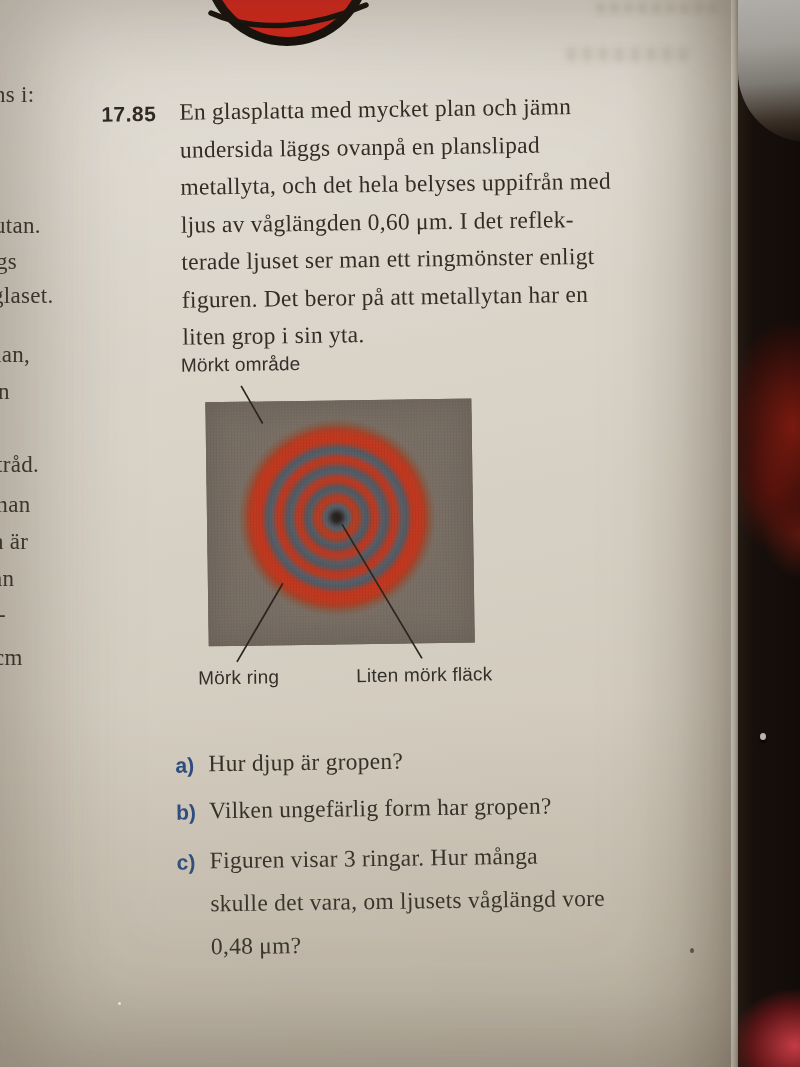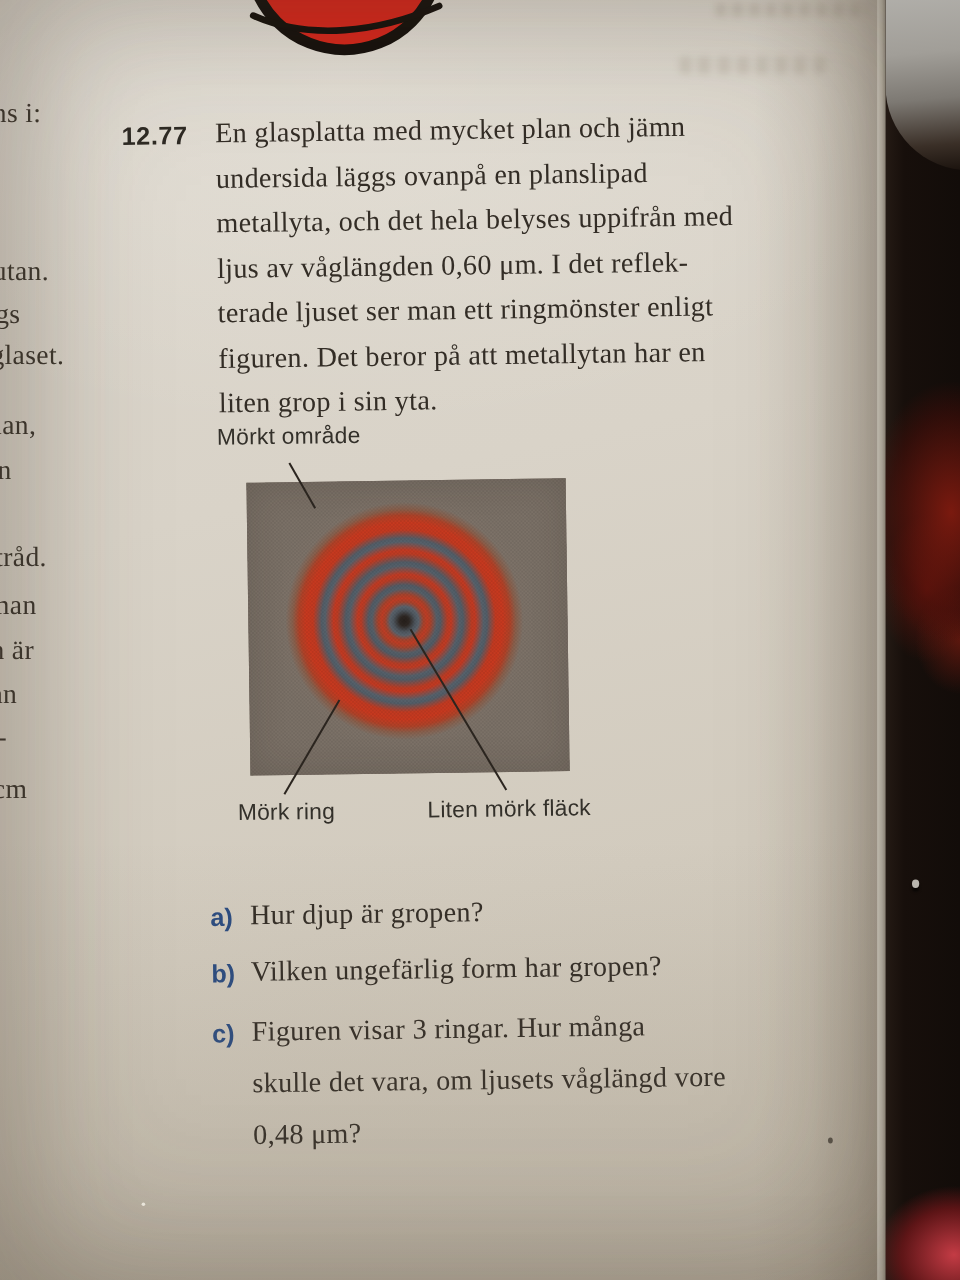--- a/index.html
+++ b/index.html
@@ -112,21 +112,21 @@
       <span class="frag" style="left:-4px;top:452px">tråd.</span>
       <span class="frag" style="left:-10px;top:492px">man</span>
       <span class="frag" style="left:-8px;top:529px">n är</span>
       <span class="frag" style="left:-8px;top:566px">an</span>
       <span class="frag" style="left:-2px;top:602px">-</span>
       <span class="frag" style="left:-6px;top:645px">cm</span>
     </div>
 
     <div class="main">
 
-      <span class="prob-num">12.77</span>
+      <span class="prob-num">17.85</span>
 
       <div class="pline" style="top:97px">En glasplatta med mycket plan och jämn</div>
       <div class="pline" style="top:134.5px">undersida läggs ovanpå en planslipad</div>
       <div class="pline" style="top:172px">metallyta, och det hela belyses uppifrån med</div>
       <div class="pline" style="top:209.5px">ljus av våglängden 0,60 μm. I det reflek-</div>
       <div class="pline" style="top:247px">terade ljuset ser man ett ringmönster enligt</div>
       <div class="pline" style="top:284.5px">figuren. Det beror på att metallytan har en</div>
       <div class="pline" style="top:322px">liten grop i sin yta.</div>
 
       <div class="fig-label" style="left:183px;top:353px">Mörkt område</div>

